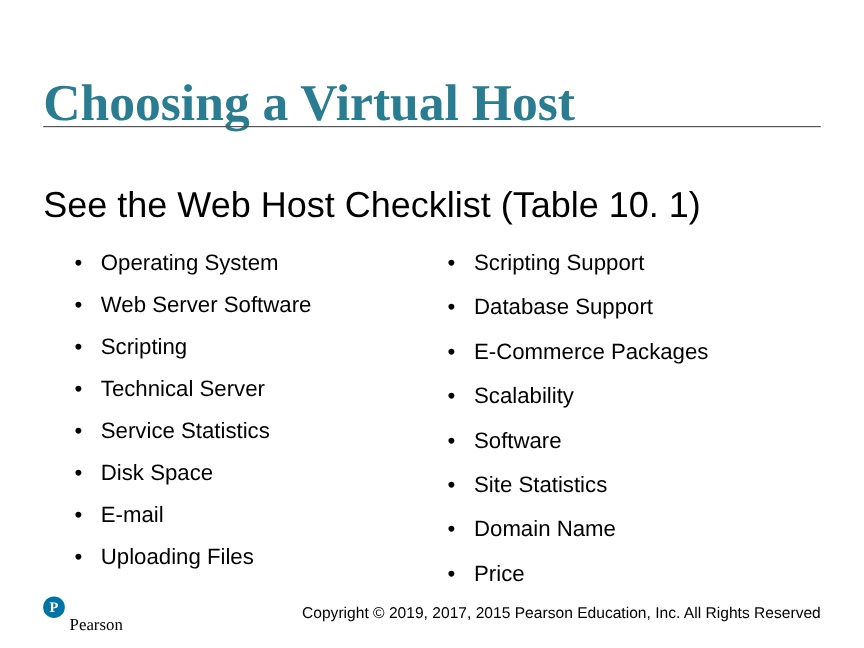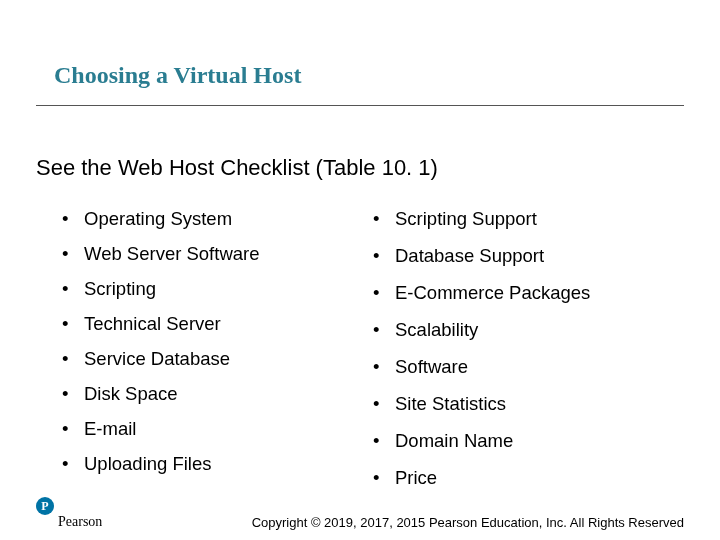--- a/index.html
+++ b/index.html
@@ -13,39 +13,39 @@
   }
   .slide {
     position: relative;
     width: 720px;
     height: 540px;
     box-sizing: border-box;
   }
   .title {
     position: absolute;
     top: 62px;
-    left: 54px;
+    left: 36px;
     font-family: "Times New Roman", Times, serif;
     font-weight: bold;
-    font-size: 24px;
+    font-size: 43px;
     color: #2a7d91;
   }
   .underline {
     position: absolute;
     top: 105px;
     left: 36px;
     width: 648px;
     height: 1px;
     background: #555;
   }
   .subtitle {
     position: absolute;
     top: 155px;
     left: 36px;
-    font-size: 22px;
+    font-size: 30px;
     color: #000;
   }
   .columns {
     position: absolute;
     top: 210px;
     left: 62px;
     right: 36px;
     display: flex;
     gap: 0;
   }
@@ -71,21 +71,21 @@
     left: 0;
     top: 0;
     font-size: 18.5px;
     color: #000;
   }
   .col.right li {
     padding-bottom: 18.5px;
   }
   .footer {
     position: absolute;
-    bottom: 10px;
+    bottom: 22px;
     right: 36px;
     font-size: 13px;
     color: #000;
     text-align: right;
   }
   .logo {
     position: absolute;
     bottom: 10px;
     left: 36px;
     display: flex;
@@ -122,21 +122,21 @@
 
   <div class="subtitle">See the Web Host Checklist (Table 10. 1)</div>
 
   <div class="columns">
     <div class="col left">
       <ul>
         <li>Operating System</li>
         <li>Web Server Software</li>
         <li>Scripting</li>
         <li>Technical Server</li>
-        <li>Service Database</li>
+        <li>Service Statistics</li>
         <li>Disk Space</li>
         <li>E-mail</li>
         <li>Uploading Files</li>
       </ul>
     </div>
     <div class="col right">
       <ul>
         <li>Scripting Support</li>
         <li>Database Support</li>
         <li>E-Commerce Packages</li>

